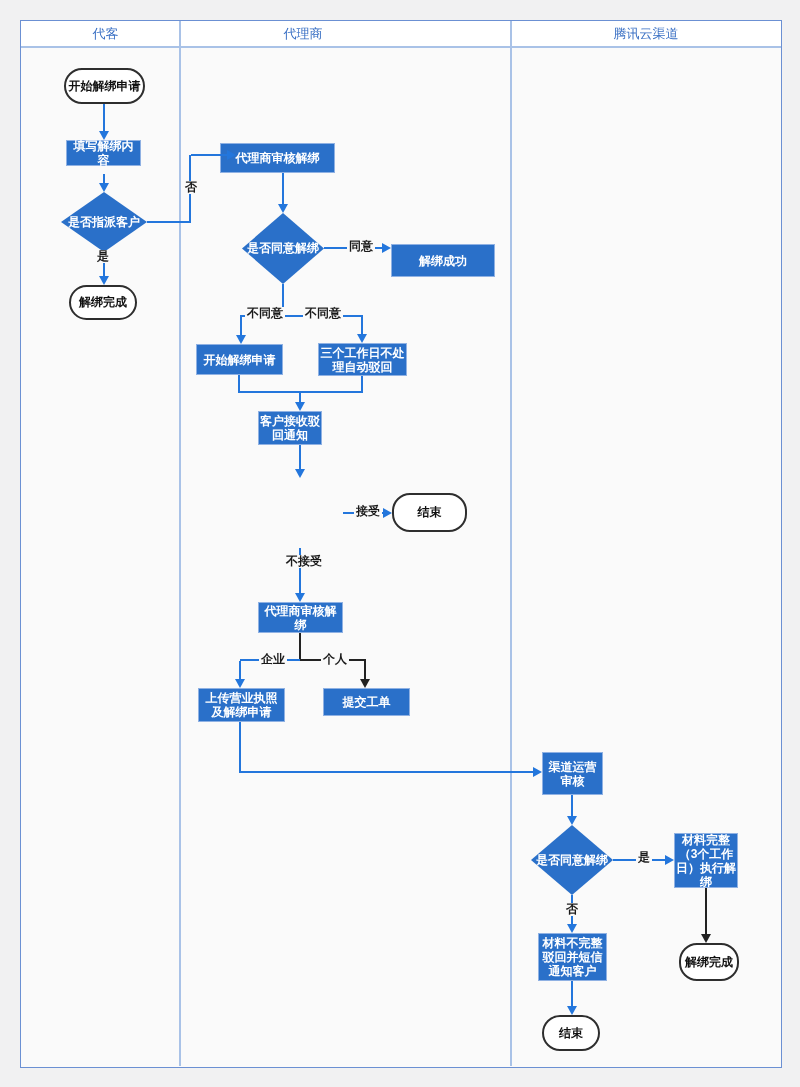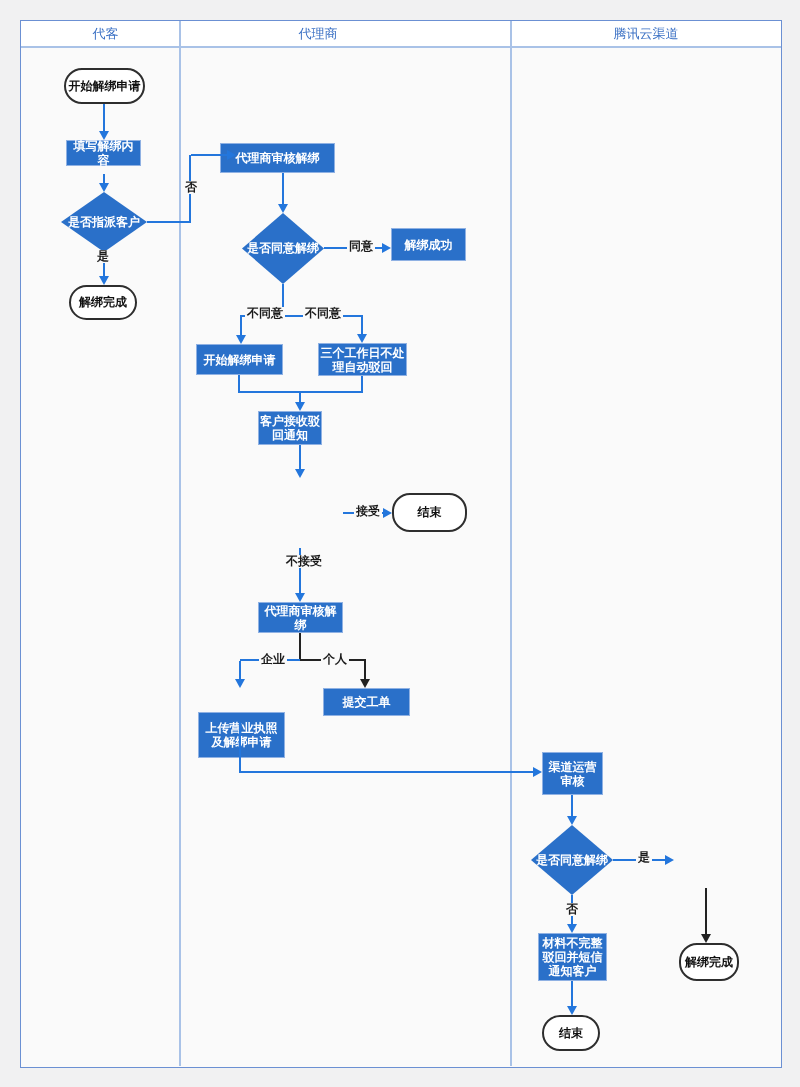--- a/index.html
+++ b/index.html
@@ -39,41 +39,42 @@
 <body>
 
 <div class="page">
 
   <div class="frame"></div>
   <div class="header-bg"></div>
   <div class="hdiv"></div>
   <div class="vdiv" style="left:179px"></div>
   <div class="vdiv" style="left:510px"></div>
   <div class="lane-label" style="left:21px;width:169px">代客</div>
-  <div class="lane-label" style="left:184px;width:268px">代理商</div>
+  <div class="lane-label" style="left:169px;width:268px">代理商</div>
   <div class="lane-label" style="left:511px;width:270px">腾讯云渠道</div>
 
   <div class="term" style="left:64px;top:68px;width:81px;height:36px">开始解绑申请</div>
   <div class="rect" style="left:66px;top:140px;width:75px;height:26px">填写解绑内容</div>
   <div class="diamond" style="left:61px;top:192px;width:86px;height:60px">是否指派客户</div>
   <div class="term" style="left:69px;top:285px;width:68px;height:35px">解绑完成</div>
 
   <div class="rect" style="left:220px;top:143px;width:115px;height:30px">代理商审核解绑</div>
   <div class="diamond" style="left:242px;top:213px;width:82px;height:71px">是否同意解绑</div>
-  <div class="rect" style="left:391px;top:228px;width:75px;height:33px">解绑成功</div>
+  <div class="rect" style="left:391px;top:244px;width:104px;height:33px">解绑成功</div>
   <div class="rect" style="left:196px;top:344px;width:87px;height:31px">开始解绑申请</div>
   <div class="rect" style="left:318px;top:343px;width:89px;height:33px">三个工作日不处理自动驳回</div>
   <div class="rect" style="left:258px;top:411px;width:64px;height:34px">客户接收驳回通知</div>
   <div class="term" style="left:392px;top:493px;width:75px;height:39px">结束</div>
   <div class="rect" style="left:258px;top:602px;width:85px;height:31px">代理商审核解绑</div>
-  <div class="rect" style="left:198px;top:712px;width:87px;height:46px">上传营业执照及解绑申请</div>
+  <div class="rect" style="left:198px;top:688px;width:87px;height:34px">上传营业执照及解绑申请</div>
   <div class="rect" style="left:323px;top:688px;width:87px;height:28px">提交工单</div>
 
   <div class="rect" style="left:542px;top:752px;width:61px;height:43px">渠道运营审核</div>
   <div class="diamond" style="left:531px;top:825px;width:82px;height:70px">是否同意解绑</div>
+  <div class="rect" style="left:674px;top:833px;width:64px;height:55px">材料完整（3个工作日）执行解绑</div>
   <div class="term" style="left:679px;top:943px;width:60px;height:38px">解绑完成</div>
   <div class="rect" style="left:538px;top:933px;width:69px;height:48px">材料不完整驳回并短信通知客户</div>
   <div class="term" style="left:542px;top:1015px;width:58px;height:36px">结束</div>
 
   <div class="v" style="left:103px;top:104px;height:28px"></div>
   <div class="arr d" style="left:99px;top:131px"></div>
   <div class="v" style="left:103px;top:174px;height:10px"></div>
   <div class="arr d" style="left:99px;top:183px"></div>
   <div class="v" style="left:103px;top:252px;height:24px"></div>
   <div class="arr d" style="left:99px;top:276px"></div>

